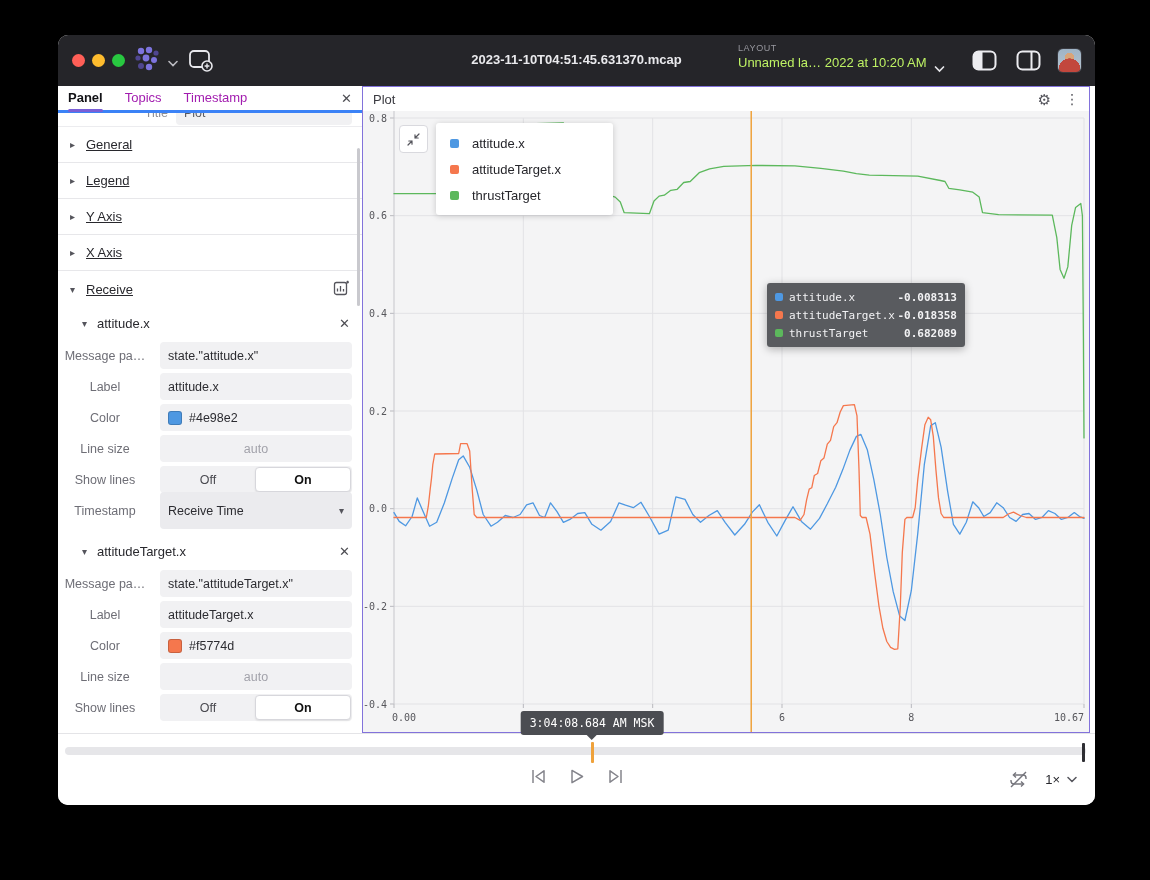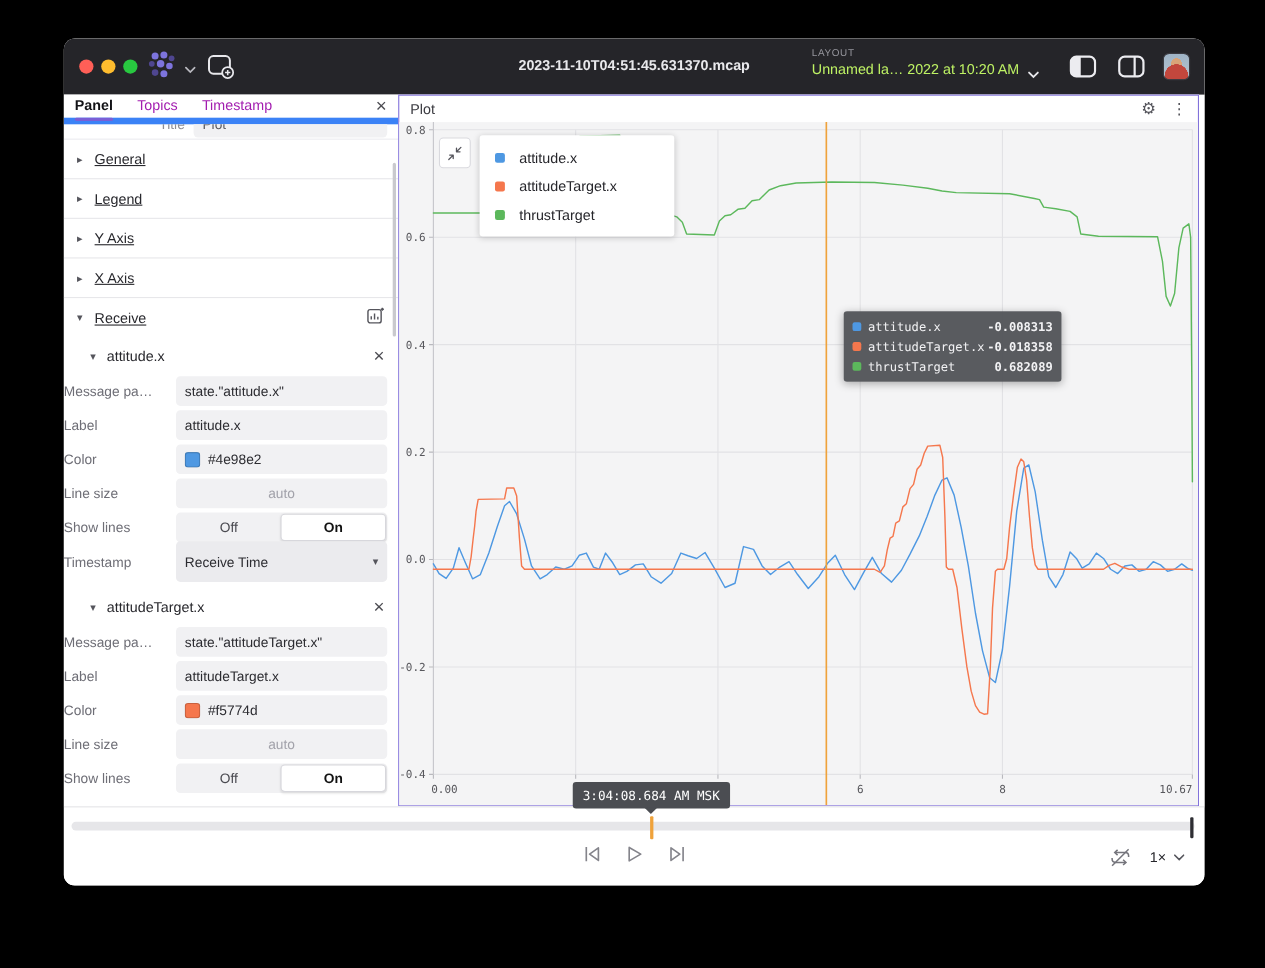--- a/index.html
+++ b/index.html
@@ -29,39 +29,39 @@
               radial-gradient(circle at 50% 88%, #c2473d 0 46%, transparent 47%),
               radial-gradient(circle at 50% 38%, #d9a478 0 26%, transparent 27%),
               linear-gradient(180deg,#9fb4c6 0%, #b6c4cf 100%);
             border:1px solid #3a3a40; }
 
   
   .app-body { display:flex; height:647px; background:#fff; }
 
   
   .sidebar { width:304px; position:relative; background:#fff; flex:none; }
-  .tabbar { height:27px; display:flex; align-items:center; padding:0 10px; border-bottom:6px solid #3b82f6; position:relative; }
+  .tabbar { height:27px; display:flex; align-items:center; padding:0 10px; border-bottom:3px solid #3b82f6; position:relative; }
   .tab { font-size:13px; margin-right:22px; color:#a21caf; position:relative; padding:4px 0 6px; cursor:pointer; }
   .tab.active { color:#121216; font-weight:700; }
   .tab.active::after { content:""; position:absolute; left:0; right:0; bottom:-1px; height:3px; border-radius:2px; background:#7a5fd6; }
   .tabbar .close { margin-left:auto; color:#4c4c52; font-size:13px; cursor:pointer; }
   .clip-row { height:14px; overflow:hidden; position:relative; border-bottom:1px solid #ececef; }
   .clip-row .inner { position:absolute; top:-15px; left:0; right:0; height:30px; display:flex; align-items:center; }
   .clip-row .lbl { width:118px; text-align:right; padding-right:8px; color:#8c8c93; font-size:12.5px; }
   .clip-row .val { flex:1; margin-right:10px; background:#f1f1f3; border-radius:4px; height:24px; line-height:24px; padding:0 8px; color:#5a5a60; font-size:12.5px; }
   .section { height:36px; display:flex; align-items:center; border-bottom:1px solid #e7e7ea; padding:0 12px; cursor:pointer; }
   .section .caret { width:16px; color:#55555c; font-size:10px; }
   .section .s-label { font-size:13px; color:#28282d;text-decoration:underline; }
   .section .s-action { margin-left:auto; }
   .subhead { height:33px; display:flex; align-items:center; padding:0 12px 0 24px; cursor:pointer; }
   .subhead .caret { width:15px; color:#55555c; font-size:10px; }
   .subhead .s-label { font-size:13px; color:#28282d; }
   .subhead .close { margin-left:auto; color:#4c4c52; font-size:13px; cursor:pointer; }
   .frow { height:31px; display:flex; align-items:center; padding-right:10px; }
-  .frow .lbl { width:102px; text-align:left; padding-right:8px; color:#6e6e76; font-size:12.5px; white-space:nowrap; overflow:hidden; }
+  .frow .lbl { width:102px; text-align:center; padding-right:8px; color:#6e6e76; font-size:12.5px; white-space:nowrap; overflow:hidden; }
   .fbox { flex:1; height:27px; background:#f1f1f3; border-radius:4px; display:flex; align-items:center; padding:0 8px; font-size:12.5px; color:#2c2c31; cursor:text; }
   .fbox.center { justify-content:center; color:#a2a2aa; }
   .chip { width:14px; height:14px; border-radius:3px; margin-right:7px; border:1px solid rgba(0,0,0,.18); flex:none; }
   .seg { flex:1; height:27px; background:#f1f1f3; border-radius:4px; display:flex; padding:1px; cursor:pointer; }
   .seg .opt { flex:1; display:flex; align-items:center; justify-content:center; font-size:12.5px; color:#4a4a50; border-radius:4px; }
   .seg .opt.on { background:#fff; border:1px solid #d7d7dc; color:#111; font-weight:700; box-shadow:0 1px 2px rgba(0,0,0,.08); }
   .select { flex:1; height:37px; background:#ebebee; border-radius:4px; display:flex; align-items:center; padding:0 8px; font-size:12.5px; color:#2c2c31; cursor:pointer; }
   .select .dd { margin-left:auto; color:#55555c; font-size:10px; }
   .gap8 { height:9px; }
   .sb-scroll { position:absolute; right:2px; top:62px; width:3px; height:158px; border-radius:2px; background:#c9c9ce; }

